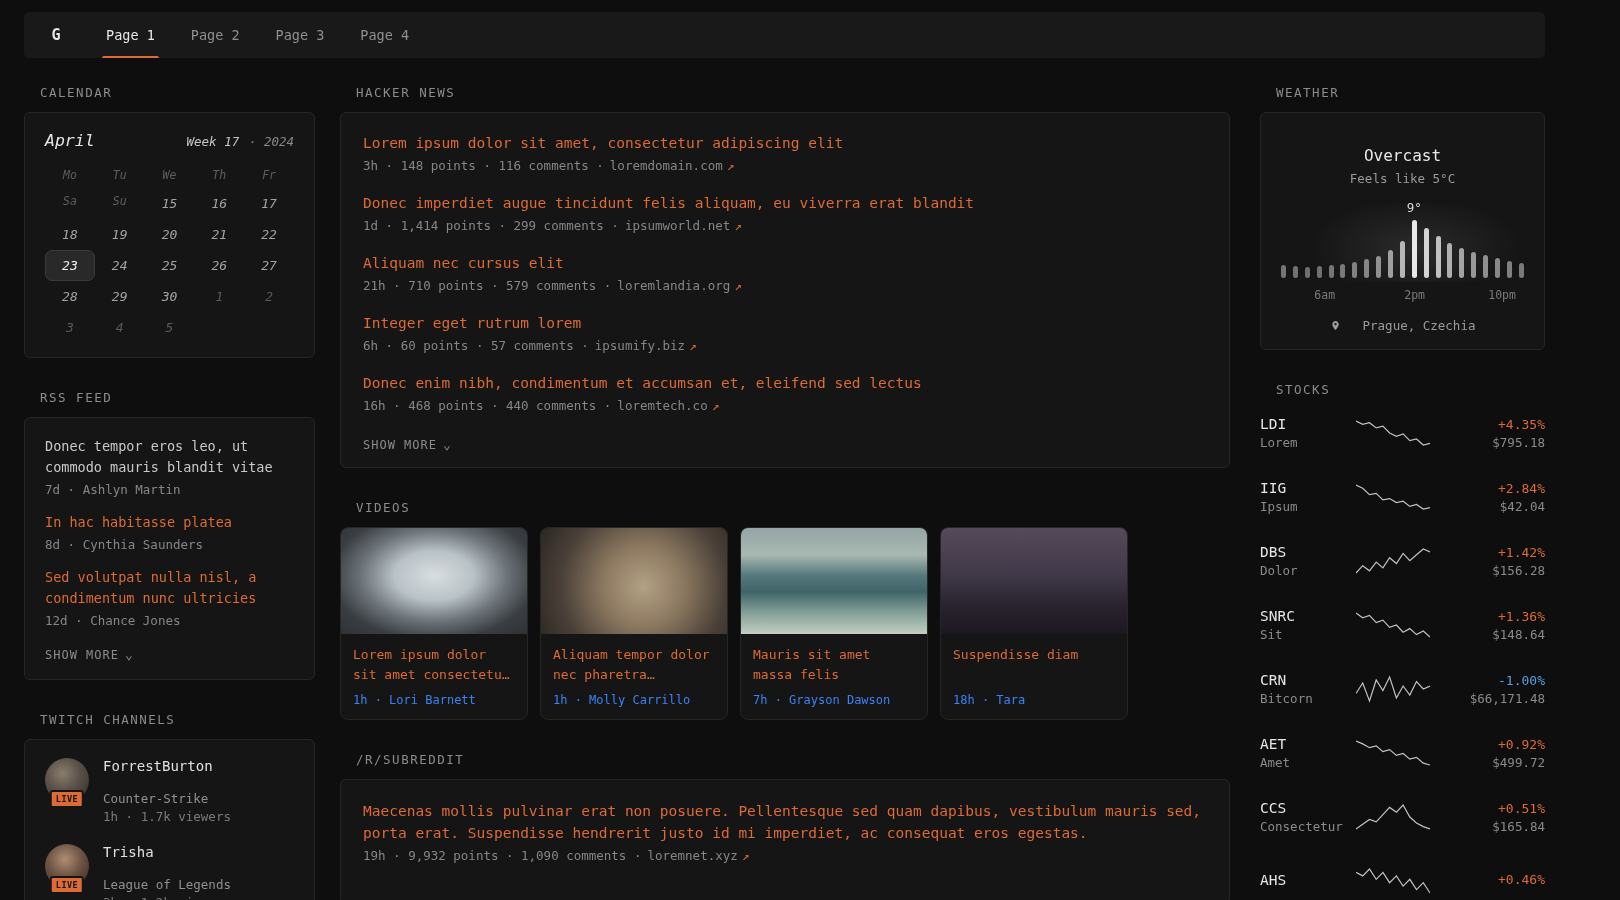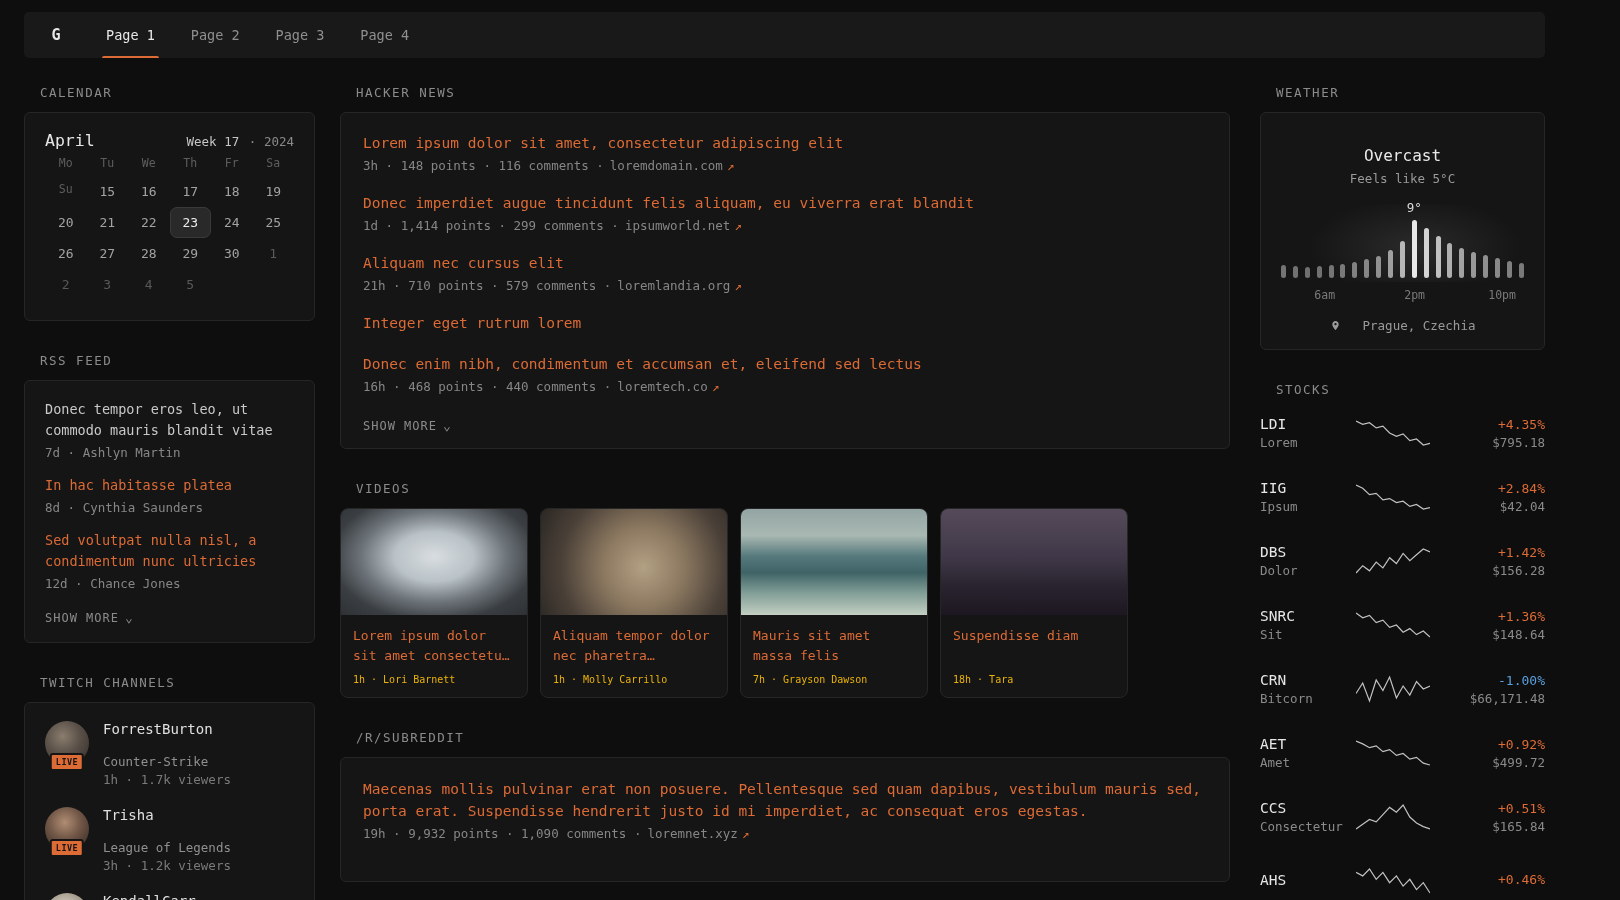--- a/index.html
+++ b/index.html
@@ -31,26 +31,26 @@
   .content { display:flex; margin-top:27px; }
   .col-left   { width:291px; flex:none; }
   .col-center { width:890px; flex:none; margin-left:25px; }
   .col-right  { width:285px; flex:none; margin-left:30px; }
 
   .section-title { font-size:12.5px; letter-spacing:1.5px; color:#8b8b8b; margin:0 0 12px 16px; }
   .widget-block { margin-bottom:32px; }
   .card { background:var(--card); border:1px solid var(--border); border-radius:6px; }
 
   
-  .cal { padding:18px 20px 20px; }
+  .cal { padding:18px 20px 14px;font-style:italic; }
   .cal-head { display:flex; justify-content:space-between; align-items:baseline; }
   .cal-month { font-size:16.5px; color:#e6e6e6; }
   .cal-week { font-size:12.5px; color:#c6c6c6; }
   .cal-year { font-size:12.5px; color:#8a8a8a; }
-  .cal-grid { display:grid; grid-template-columns:repeat(6,1fr); margin-top:0; }
+  .cal-grid { display:grid; grid-template-columns:repeat(5,1fr); margin-top:12px; }
   .cal-dow { font-size:11.5px; color:#5e5e5e; text-align:center; height:26px; line-height:26px; }
   .cal-day { font-size:13px; color:#a3a3a3; text-align:center; height:31px; line-height:31px; }
   .cal-day.sel { background:#292929; border:1px solid #3a3a3a; border-radius:7px;
     color:#ededed; line-height:29px; }
   .cal-day.dim { color:#595959; }
 
   
   .rss { padding:18px 20px 16px; }
   .rss-item { margin-bottom:15px; }
   .rss-title { display:block; font-size:13.5px; line-height:21px; color:var(--accent); }
@@ -88,21 +88,21 @@
   .vcard { width:188px; flex:none; background:var(--card); border:1px solid var(--border);
     border-radius:8px; overflow:hidden; cursor:pointer; }
   .vthumb { width:100%; height:106px; }
   .v1 { background:radial-gradient(ellipse at 50% 45%, #d8dde0 0%, #b9c2c7 30%, #6d747a 55%, #3a3e42 78%, #2e3134 100%); }
   .v2 { background:radial-gradient(circle at 55% 55%, #b3a184 0%, #8a775f 35%, #4a4038 70%, #2b2723 100%); }
   .v3 { background:linear-gradient(180deg, #93a5a4 0%, #a9b8b2 25%, #54787b 45%, #3f6366 60%, #7d9b94 78%, #c3cfc2 100%); }
   .v4 { background:linear-gradient(180deg, #8aa796 0%, #7b9c8b 40%, #6d917f 70%, #5e8472 100%); }
   .v5 { background:linear-gradient(180deg, #554a5a 0%, #403848 45%, #2a2430 72%, #1c1720 100%); }
   .vtitle { display:block; padding:11px 12px 0; font-size:13px; line-height:20px;
     height:51px; overflow:hidden; color:var(--accent); }
-  .vmeta { padding:8px 12px 12px; font-size:10px; color:#eab308; }
+  .vmeta { padding:8px 12px 12px; font-size:12px; color:#3b82f6; }
 
   .sub { padding:20px 22px; }
   .sub-title { display:block; font-size:14.5px; line-height:22px; color:var(--accent); }
 
   
   .weather { padding:20px 20px 16px; text-align:center; }
   .w-cond { font-size:16px; color:#e8e8e8;margin-top:13px; }
   .w-feels { font-size:12.5px; color:#9a9a9a; margin-top:6px; }
   .wchart { position:relative; margin-top:34px; height:58px; }
   .wchart::before { content:""; position:absolute; inset:-16px -6px -4px;
@@ -268,20 +268,21 @@
           <div class="hn-item">
             <a class="hn-title">Donec imperdiet augue tincidunt felis aliquam, eu viverra erat blandit</a>
             <div class="meta"><span>1d · 1,414 points · 299 comments ·</span><a class="domain">ipsumworld.net</a><span class="arrow">↗</span></div>
           </div>
           <div class="hn-item">
             <a class="hn-title">Aliquam nec cursus elit</a>
             <div class="meta"><span>21h · 710 points · 579 comments ·</span><a class="domain">loremlandia.org</a><span class="arrow">↗</span></div>
           </div>
           <div class="hn-item">
             <a class="hn-title">Integer eget rutrum lorem</a>
+            <div class="meta"><span>6h · 60 points · 57 comments ·</span><a class="domain">ipsumify.biz</a><span class="arrow">↗</span></div>
           </div>
           <div class="hn-item">
             <a class="hn-title">Donec enim nibh, condimentum et accumsan et, eleifend sed lectus</a>
             <div class="meta"><span>16h · 468 points · 440 comments ·</span><a class="domain">loremtech.co</a><span class="arrow">↗</span></div>
           </div>
 
           <div class="show-more">
             <span>SHOW MORE</span>
             <span class="chev">⌄</span>
           </div>

